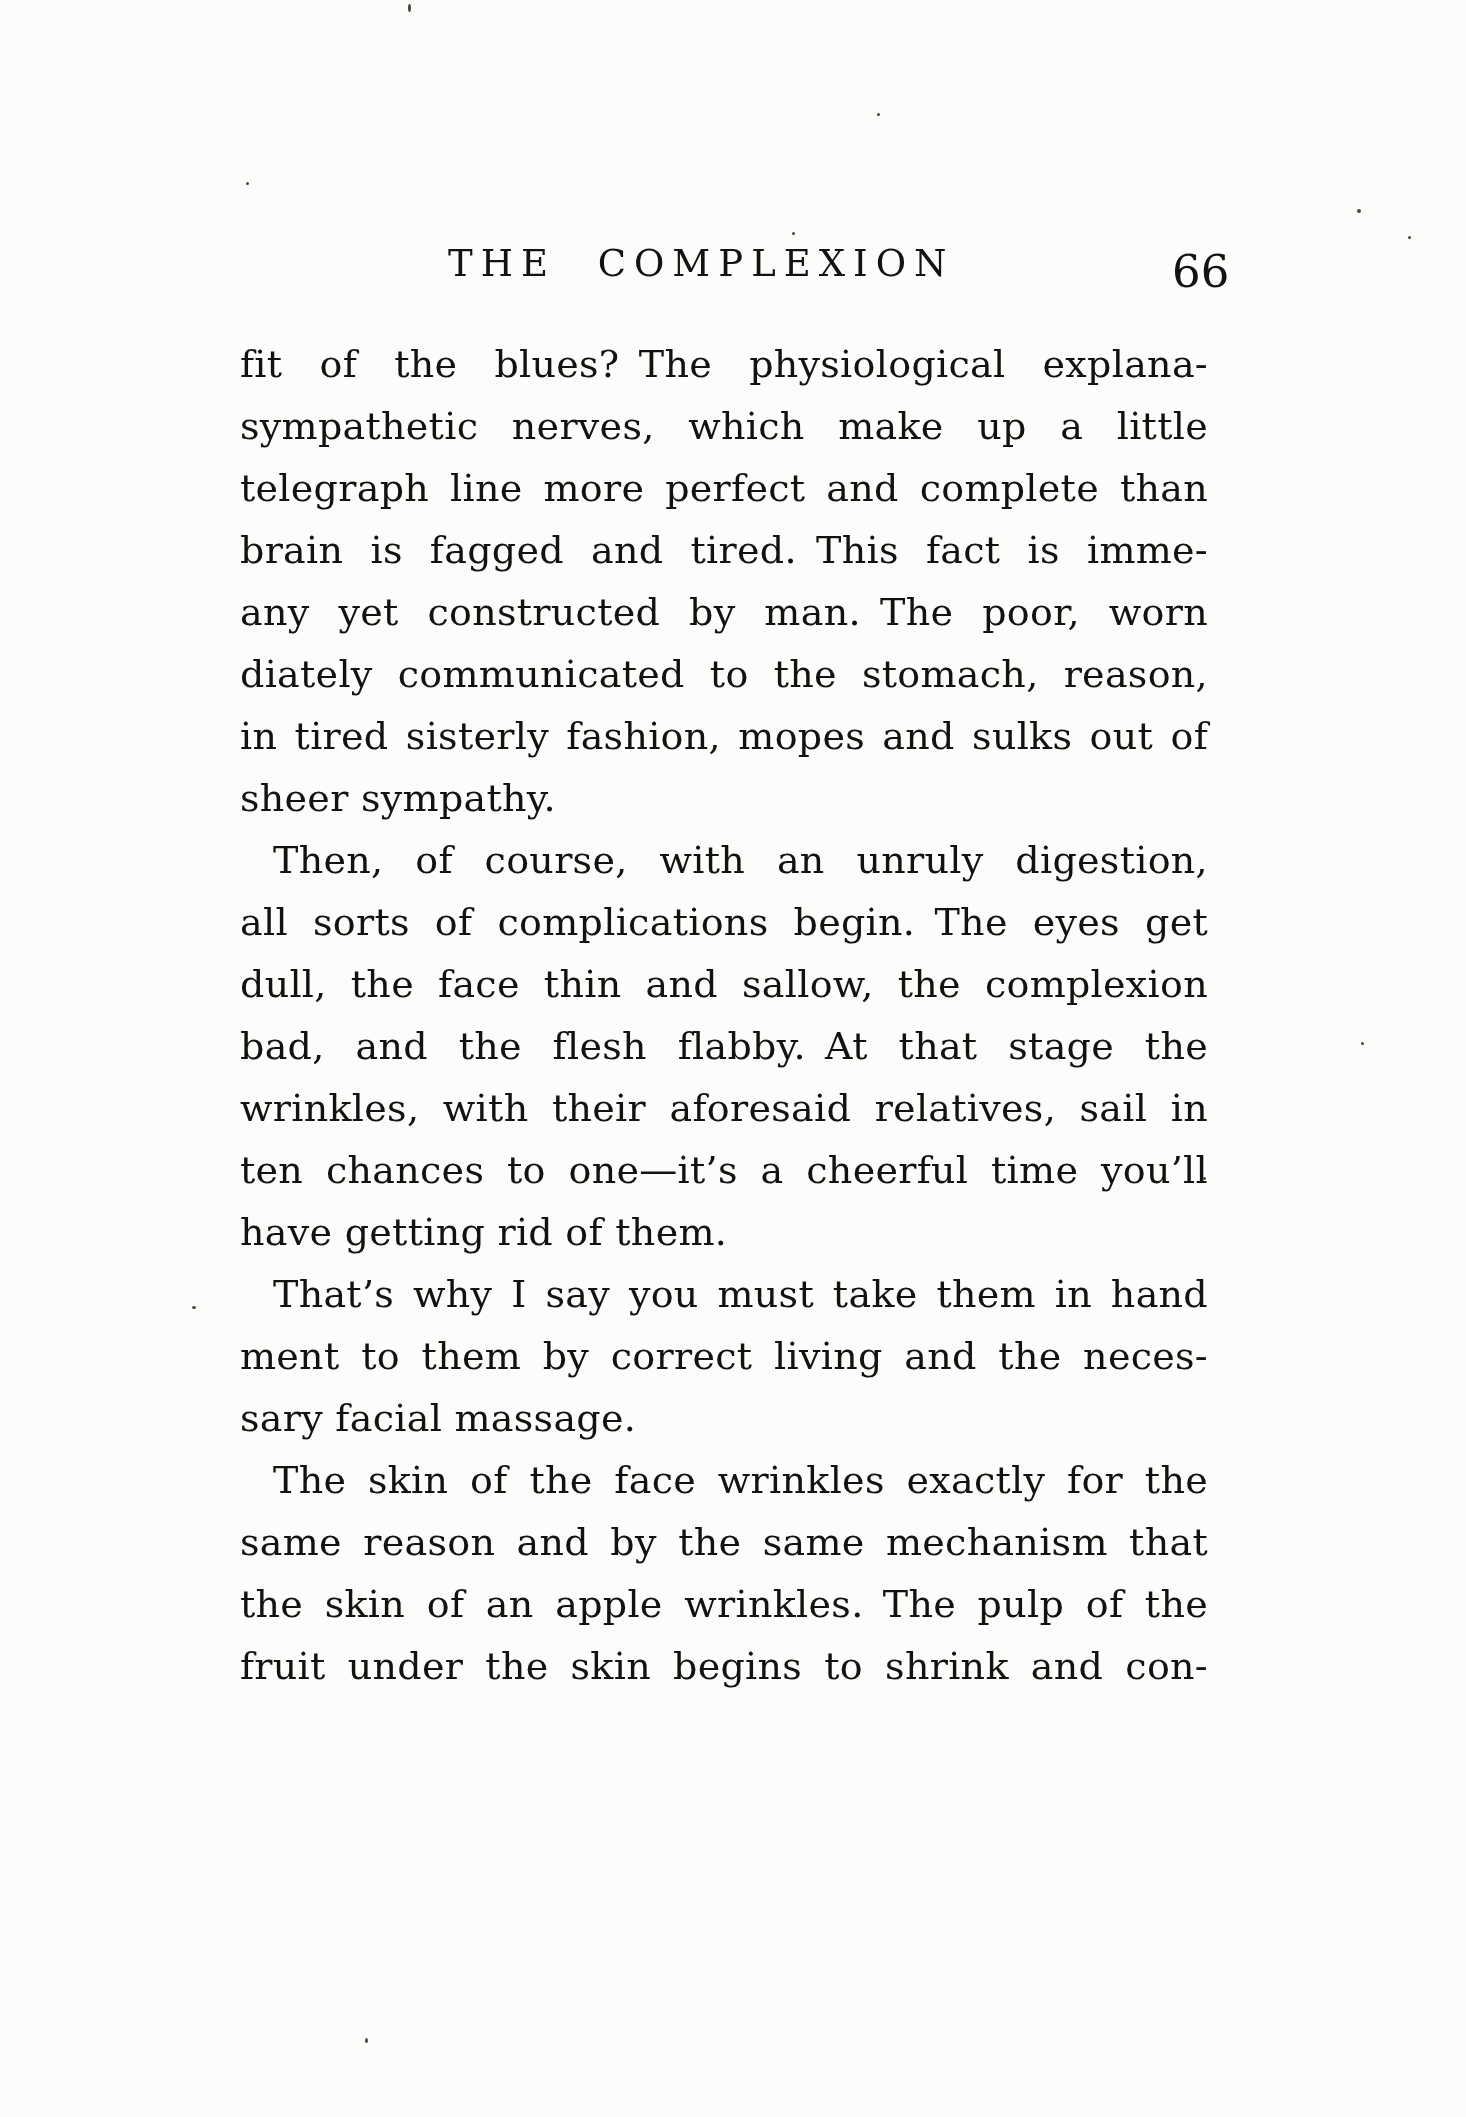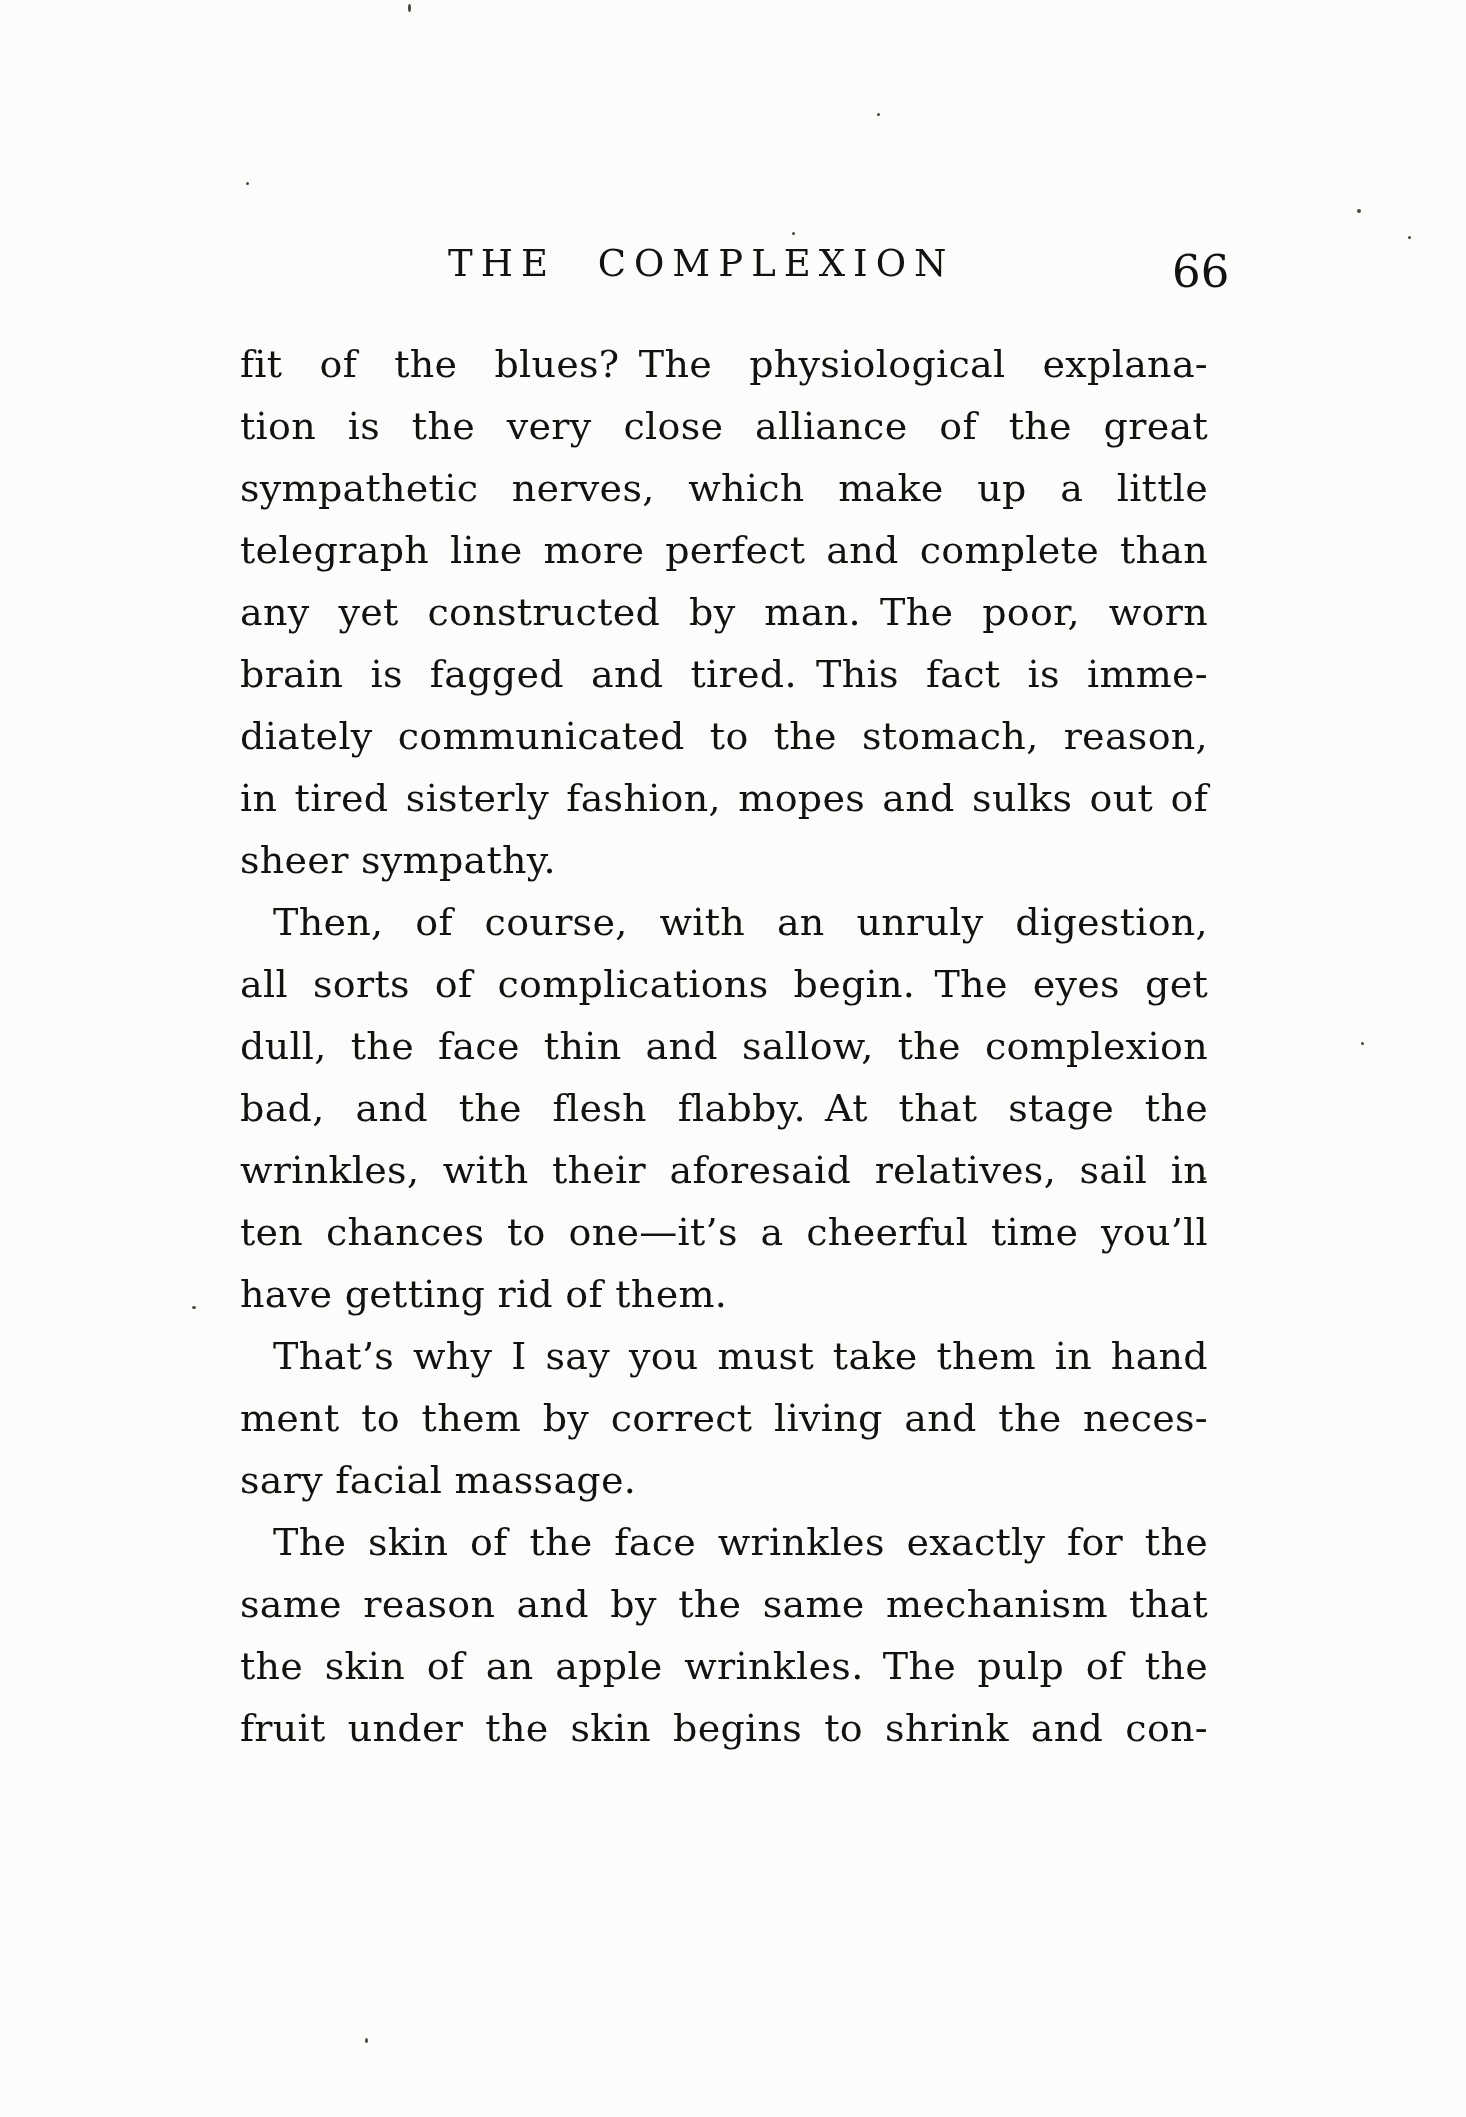--- a/index.html
+++ b/index.html
@@ -66,25 +66,24 @@
 <body>
 
 <div class="page">
 
   <div class="running-head">THE COMPLEXION</div>
 
   <div class="page-number">66</div>
 
   <div class="text-block">
       <div class="line j">fit of the blues? The physiological explana-</div>
-      <div class="line j">tion is the very close alliance of the great</div>
       <div class="line j">sympathetic nerves, which make up a little</div>
       <div class="line j">telegraph line more perfect and complete than</div>
+      <div class="line j">brain is fagged and tired. This fact is imme-</div>
       <div class="line j">any yet constructed by man. The poor, worn</div>
-      <div class="line j">brain is fagged and tired. This fact is imme-</div>
       <div class="line j">diately communicated to the stomach, reason,</div>
       <div class="line j">in tired sisterly fashion, mopes and sulks out of</div>
       <div class="line">sheer sympathy.</div>
       <div class="line j ind">Then, of course, with an unruly digestion,</div>
       <div class="line j">all sorts of complications begin. The eyes get</div>
       <div class="line j">dull, the face thin and sallow, the complexion</div>
       <div class="line j">bad, and the flesh flabby. At that stage the</div>
       <div class="line j">wrinkles, with their aforesaid relatives, sail in</div>
       <div class="line j">ten chances to one—it’s a cheerful time you’ll</div>
       <div class="line">have getting rid of them.</div>

